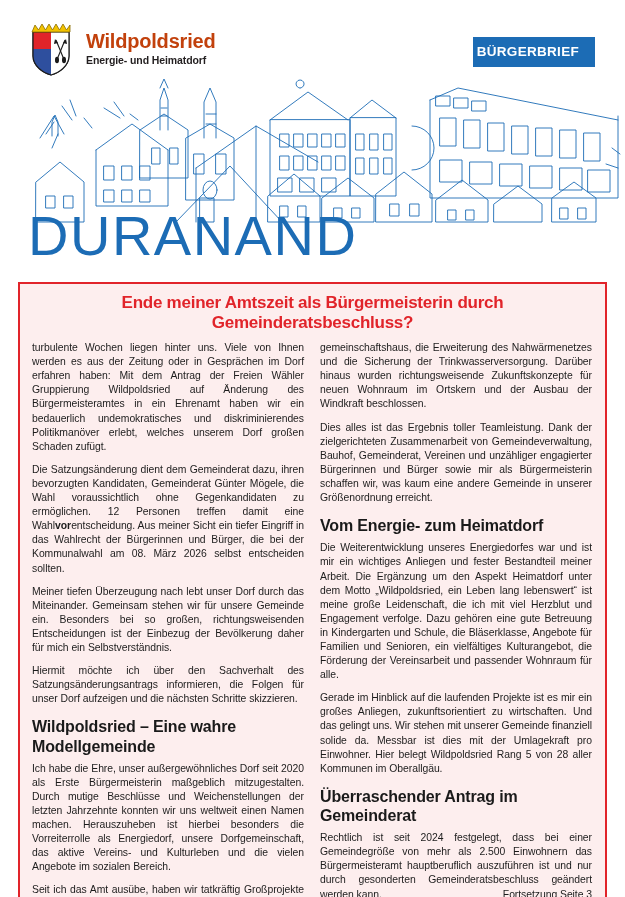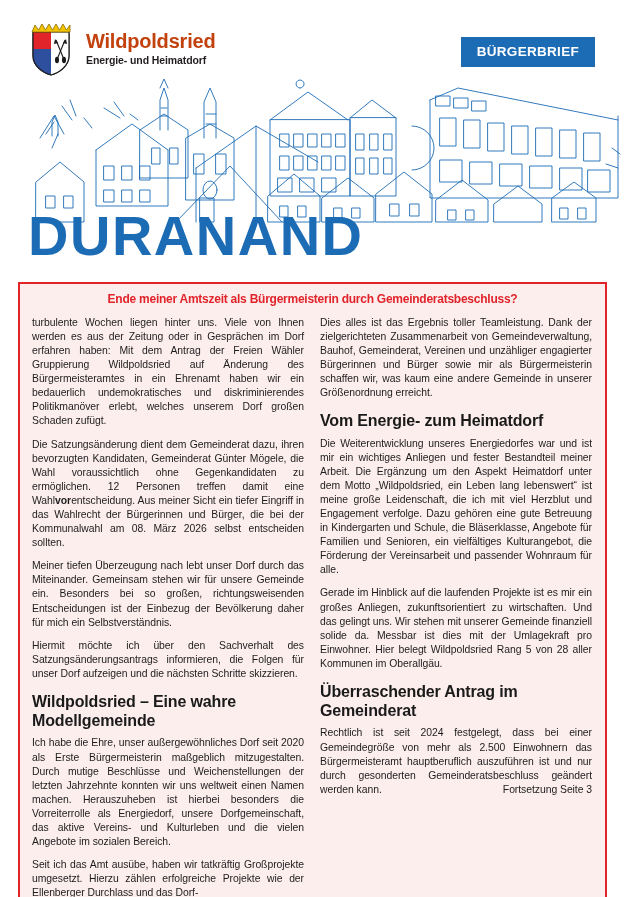--- a/index.html
+++ b/index.html
@@ -54,21 +54,21 @@
     letter-spacing: -0.1px;
   }
 
   .issue-banner {
     margin-left: auto;
     background: #1c6cb5;
     color: #ffffff;
     display: flex;
     align-items: center;
     gap: 24px;
-    padding: 7px 16px 8px 16px;
+    padding: 7px 16px 8px 4px;
     font-size: 13.5px;
     font-weight: 700;
     letter-spacing: 0.1px;
     margin-right: 8px;
     margin-top: 6px;
   }
   .issue-banner .label { letter-spacing: 0.3px; }
 
   
   .skyline {
@@ -80,40 +80,40 @@
     z-index: 1;
   }
   .skyline svg { display: block; width: 625px; height: 145px; }
 
   .duranand {
     position: absolute;
     left: 28px;
     top: 208px;
     font-size: 56px;
     line-height: 1;
-    font-weight: 700;
+    font-weight: 400;
     color: #1c6cb5;
     letter-spacing: 1.5px;
     z-index: 4;
   }
 
   
   .article-box {
     position: absolute;
     left: 18px;
     top: 282px;
     width: 589px;
     box-sizing: border-box;
     border: 2.5px solid #e1242a;
     background: #fdeeee;
     padding: 9px 12px 10px 12px;
   }
   .article-headline {
     color: #e1242a;
-    font-size: 12px;
+    font-size: 17px;
     font-weight: 700;
     letter-spacing: -0.25px;
     margin: 0 0 9px 0;
     line-height: 1.15;
     text-align: center;
   }
   .columns {
     display: flex;
     gap: 16px;
   }
@@ -288,20 +288,21 @@
       <p class="body">Meiner tiefen Überzeugung nach lebt unser Dorf durch das Miteinander. Gemeinsam stehen wir für unsere Gemeinde ein. Besonders bei so großen, richtungsweisenden Entscheidungen ist der Einbezug der Bevölkerung daher für mich ein Selbstverständnis.</p>
       <p class="body">Hiermit möchte ich über den Sachverhalt des Satzungsänderungsantrags informieren, die Folgen für unser Dorf aufzeigen und die nächsten Schritte skizzieren.</p>
 
       <div class="subhead">Wildpoldsried – Eine wahre Modellgemeinde</div>
 
       <p class="body">Ich habe die Ehre, unser außergewöhnliches Dorf seit 2020 als Erste Bürgermeisterin maßgeblich mitzugestalten. Durch mutige Beschlüsse und Weichenstellungen der letzten Jahrzehnte konnten wir uns weltweit einen Namen machen. Herauszuheben ist hierbei besonders die Vorreiterrolle als Energiedorf, unsere Dorfgemeinschaft, das aktive Vereins- und Kulturleben und die vielen Angebote im sozialen Bereich.</p>
       <p class="body">Seit ich das Amt ausübe, haben wir tatkräftig Großprojekte umgesetzt. Hierzu zählen erfolgreiche Projekte wie der Ellenberger Durchlass und das Dorf-</p>
     </div>
 
     <div class="col">
+      <p class="body">gemeinschaftshaus, die Erweiterung des Nahwärmenetzes und die Sicherung der Trinkwasserversorgung. Darüber hinaus wurden richtungsweisende Zukunftskonzepte für neuen Wohnraum im Ortskern und der Ausbau der Windkraft beschlossen.</p>
       <p class="body">Dies alles ist das Ergebnis toller Teamleistung. Dank der zielgerichteten Zusammenarbeit von Gemeindeverwaltung, Bauhof, Gemeinderat, Vereinen und unzähliger engagierter Bürgerinnen und Bürger sowie mir als Bürgermeisterin schaffen wir, was kaum eine andere Gemeinde in unserer Größenordnung erreicht.</p>
 
       <div class="subhead">Vom Energie- zum Heimatdorf</div>
 
       <p class="body">Die Weiterentwicklung unseres Energiedorfes war und ist mir ein wichtiges Anliegen und fester Bestandteil meiner Arbeit. Die Ergänzung um den Aspekt Heimatdorf unter dem Motto „Wildpoldsried, ein Leben lang lebenswert“ ist meine große Leidenschaft, die ich mit viel Herzblut und Engagement verfolge. Dazu gehören eine gute Betreuung in Kindergarten und Schule, die Bläserklasse, Angebote für Familien und Senioren, ein vielfältiges Kulturangebot, die Förderung der Vereinsarbeit und passender Wohnraum für alle.</p>
       <p class="body">Gerade im Hinblick auf die laufenden Projekte ist es mir ein großes Anliegen, zukunftsorientiert zu wirtschaften. Und das gelingt uns. Wir stehen mit unserer Gemeinde finanziell solide da. Messbar ist dies mit der Umlagekraft pro Einwohner. Hier belegt Wildpoldsried Rang 5 von 28 aller Kommunen im Oberallgäu.</p>
 
       <div class="subhead">Überraschender Antrag im Gemeinderat</div>
 
 

